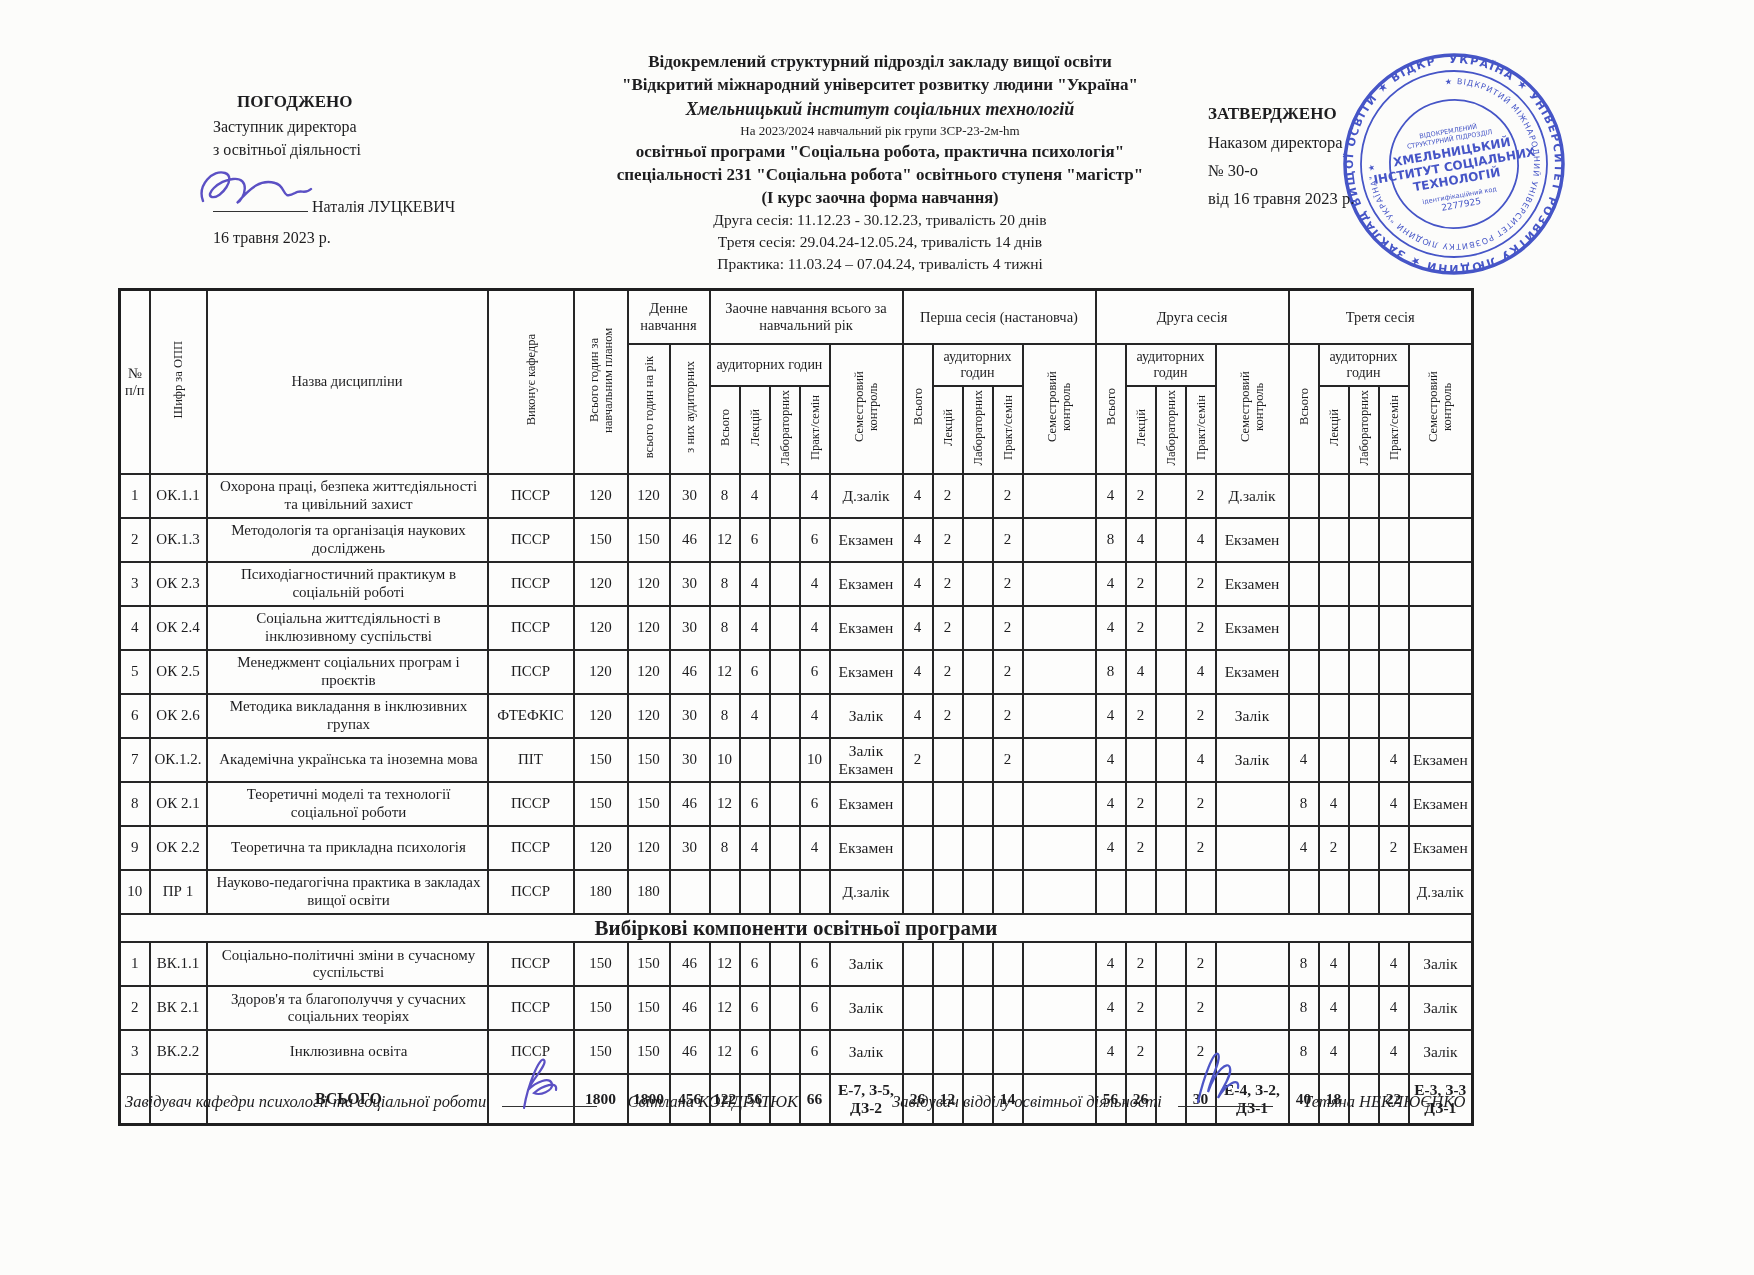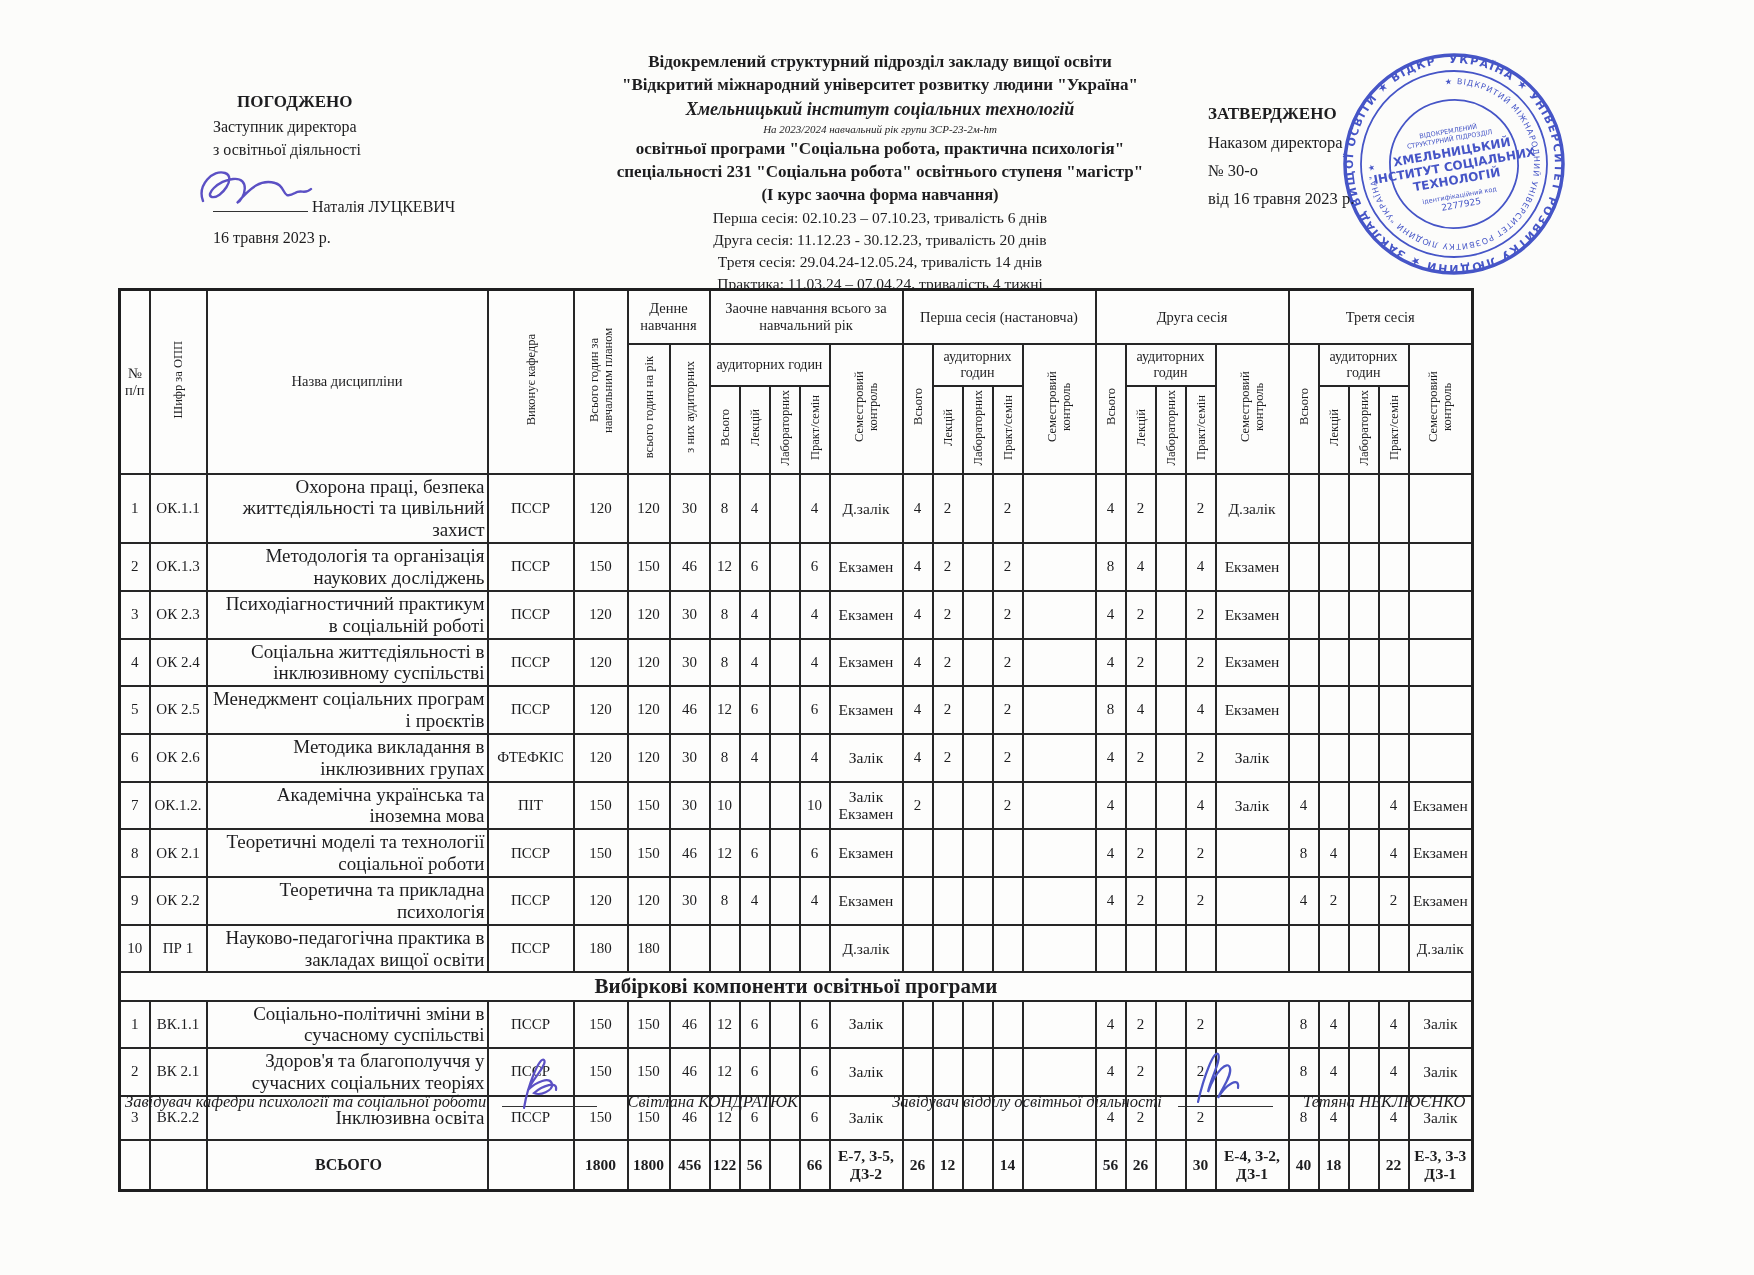--- a/index.html
+++ b/index.html
@@ -14,40 +14,40 @@
   .agreed .title{font-weight:bold;font-size:17px;margin-left:24px;}
   .sig-line{position:relative;margin-top:34px;white-space:nowrap;}
   .sig-underline{display:inline-block;width:95px;border-bottom:1.5px solid #333;height:12px;position:relative;}
   .sig-underline svg{position:absolute;left:-18px;bottom:-8px;overflow:visible;}
   .agreed .date{margin-top:8px;}
   
   .doc-head{left:540px;top:50px;width:680px;text-align:center;line-height:1.38;}
   .h-b{font-weight:bold;font-size:17px;}
   .h-bi{font-weight:bold;font-style:italic;font-size:18px;}
   .h-t{font-weight:bold;font-size:18.5px;letter-spacing:.4px;}
-  .h-n{font-size:11px;font-style:italic;}
+  .h-n{font-size:13px;}
   .h-s{font-size:15.5px;line-height:1.42;}
   
   .approved{left:1208px;top:100px;width:240px;line-height:1.7;font-size:16.5px;z-index:3;}
   .approved .title{font-weight:bold;font-size:17px;}
   .stamp-wrap{left:1338px;top:48px;width:232px;height:232px;z-index:2;transform:rotate(-10deg);opacity:.88;}
   
   .tbl-wrap{left:118px;top:288px;}
   table{border-collapse:collapse;table-layout:fixed;width:1353px;background:#fdfdfc;}
   th,td{border:2px solid #262626;padding:1px 2px;text-align:center;vertical-align:middle;overflow:hidden;}
   table{border:3px solid #1f1f1f;}
   thead th{font-weight:normal;font-size:14px;line-height:1.15;}
   .hr1 th{height:50px;font-size:14.5px;}
   .hr2 th{height:38px;}
   .hr3 th{height:76px;}
   .vert{writing-mode:vertical-rl;transform:rotate(180deg);display:inline-block;
         font-size:12.5px;line-height:1.12;max-height:150px;margin:2px auto;}
   .hr2 .vert,.hr3 .vert{max-height:112px;}
   tbody td{font-size:15px;height:40px;line-height:1.15;}
-  td.name-cell{text-align:right;padding-left:5px;font-size:19px;}
+  td.name-cell{text-align:center;padding-left:5px;font-size:15px;}
   td.ctrl-cell{font-size:15.5px;white-space:pre-line;}
   tr.section-row td{font-weight:bold;font-size:21px;height:24px;margin-top:28px;}
   tr.total-row td{font-weight:bold;font-size:15.5px;height:46px;}
   tr.total-row td.name-cell{text-align:center;font-size:16px;}
   
   .footer{left:125px;top:1092px;width:1520px;font-size:16.5px;white-space:nowrap;font-style:italic;}
   .f-item{display:inline-block;vertical-align:baseline;}
   .f-gap1{margin-left:14px;}
   .f-gap2{margin-left:90px;}
   .f-sig{display:inline-block;position:relative;width:95px;height:12px;border-bottom:1.5px solid #333;margin:0 12px;}
@@ -73,21 +73,20 @@
 </div>
 
 <div class="abs doc-head">
   <div class="h-b">Відокремлений структурний підрозділ закладу вищої освіти</div>
   <div class="h-b">"Відкритий міжнародний університет розвитку людини "Україна"</div>
   <div class="h-bi">Хмельницький інститут соціальних технологій</div>
   <div class="h-n">На 2023/2024 навчальний рік групи ЗСР-23-2м-hm</div>
   <div class="h-b">освітньої програми "Соціальна робота, практична психологія"</div>
   <div class="h-b">спеціальності 231 "Соціальна робота" освітнього ступеня "магістр"</div>
   <div class="h-b" style="font-size:16.5px">(І курс заочна форма навчання)</div>
-  <div class="h-s">Перша сесія: 02.10.23 – 07.10.23, тривалість 6 днів</div>
   <div class="h-s">Друга сесія:  11.12.23 - 30.12.23,  тривалість 20 днів</div>
   <div class="h-s">Третя сесія: 29.04.24-12.05.24,  тривалість 14 днів</div>
   <div class="h-s">Практика: 11.03.24 – 07.04.24, тривалість 4 тижні</div>
 </div>
 
 <div class="abs approved">
   <div class="title">ЗАТВЕРДЖЕНО</div>
   <div>Наказом директора</div>
   <div>№ 30-о</div>
   <div>від 16 травня 2023 р.</div>

